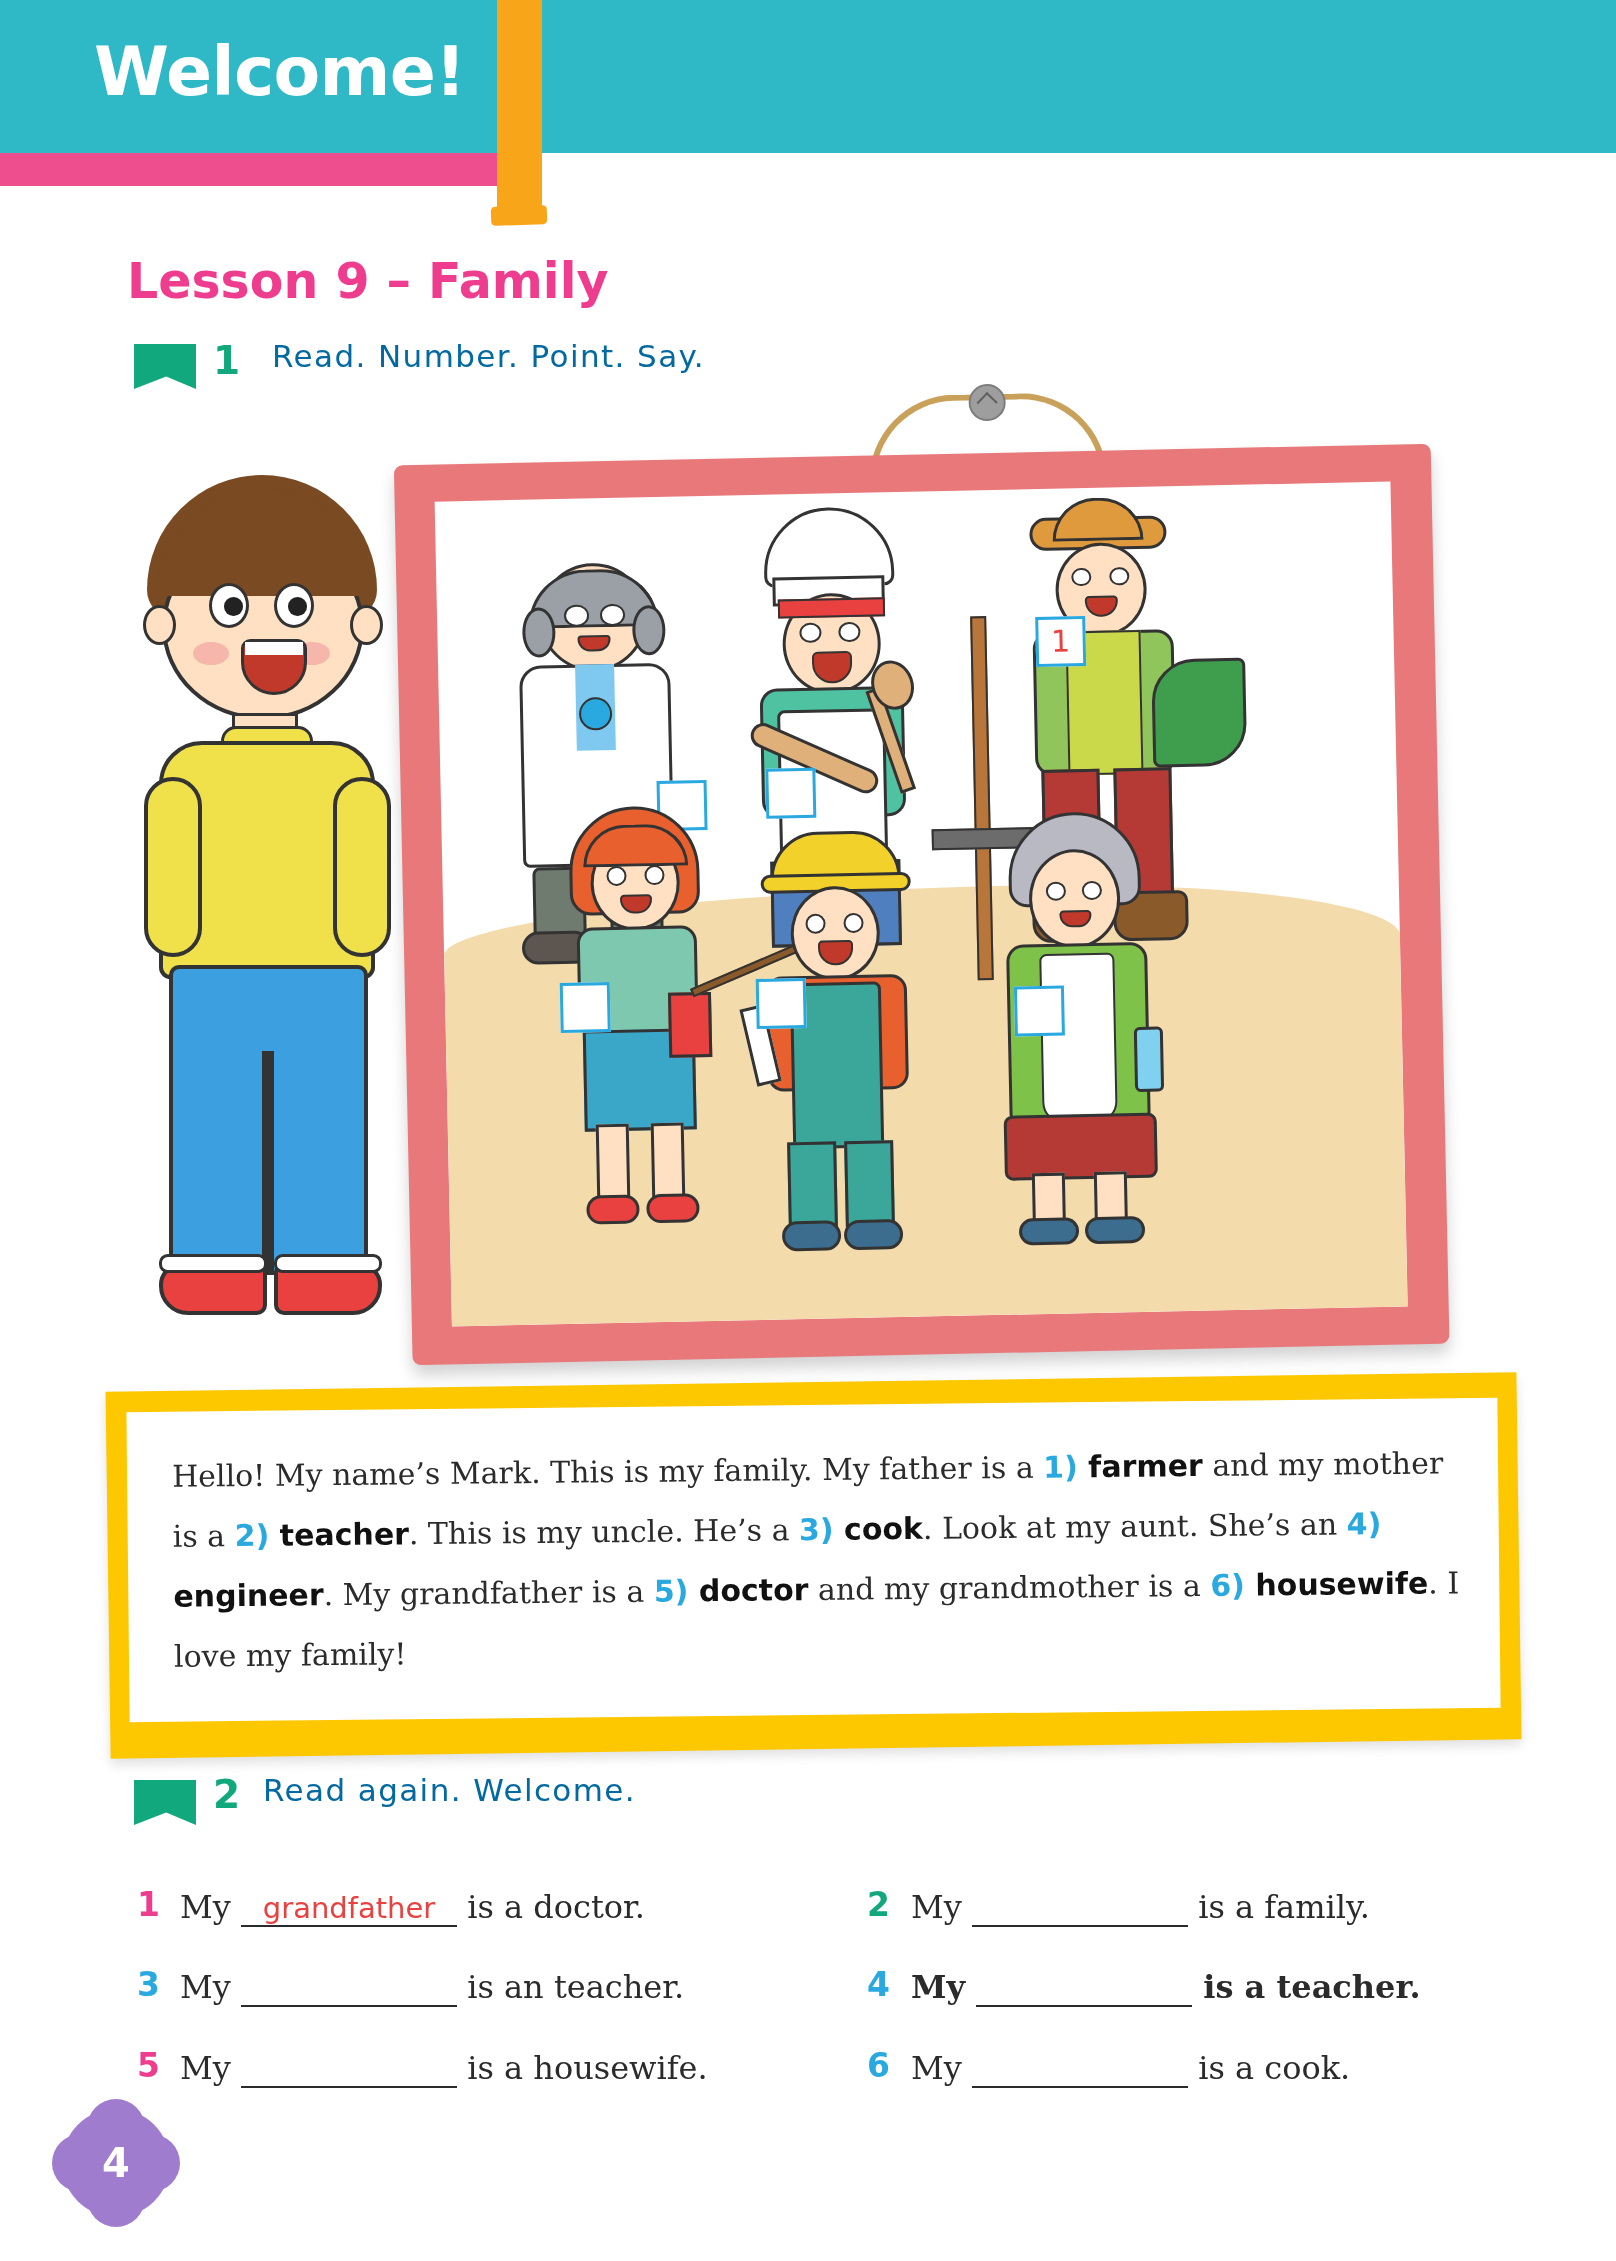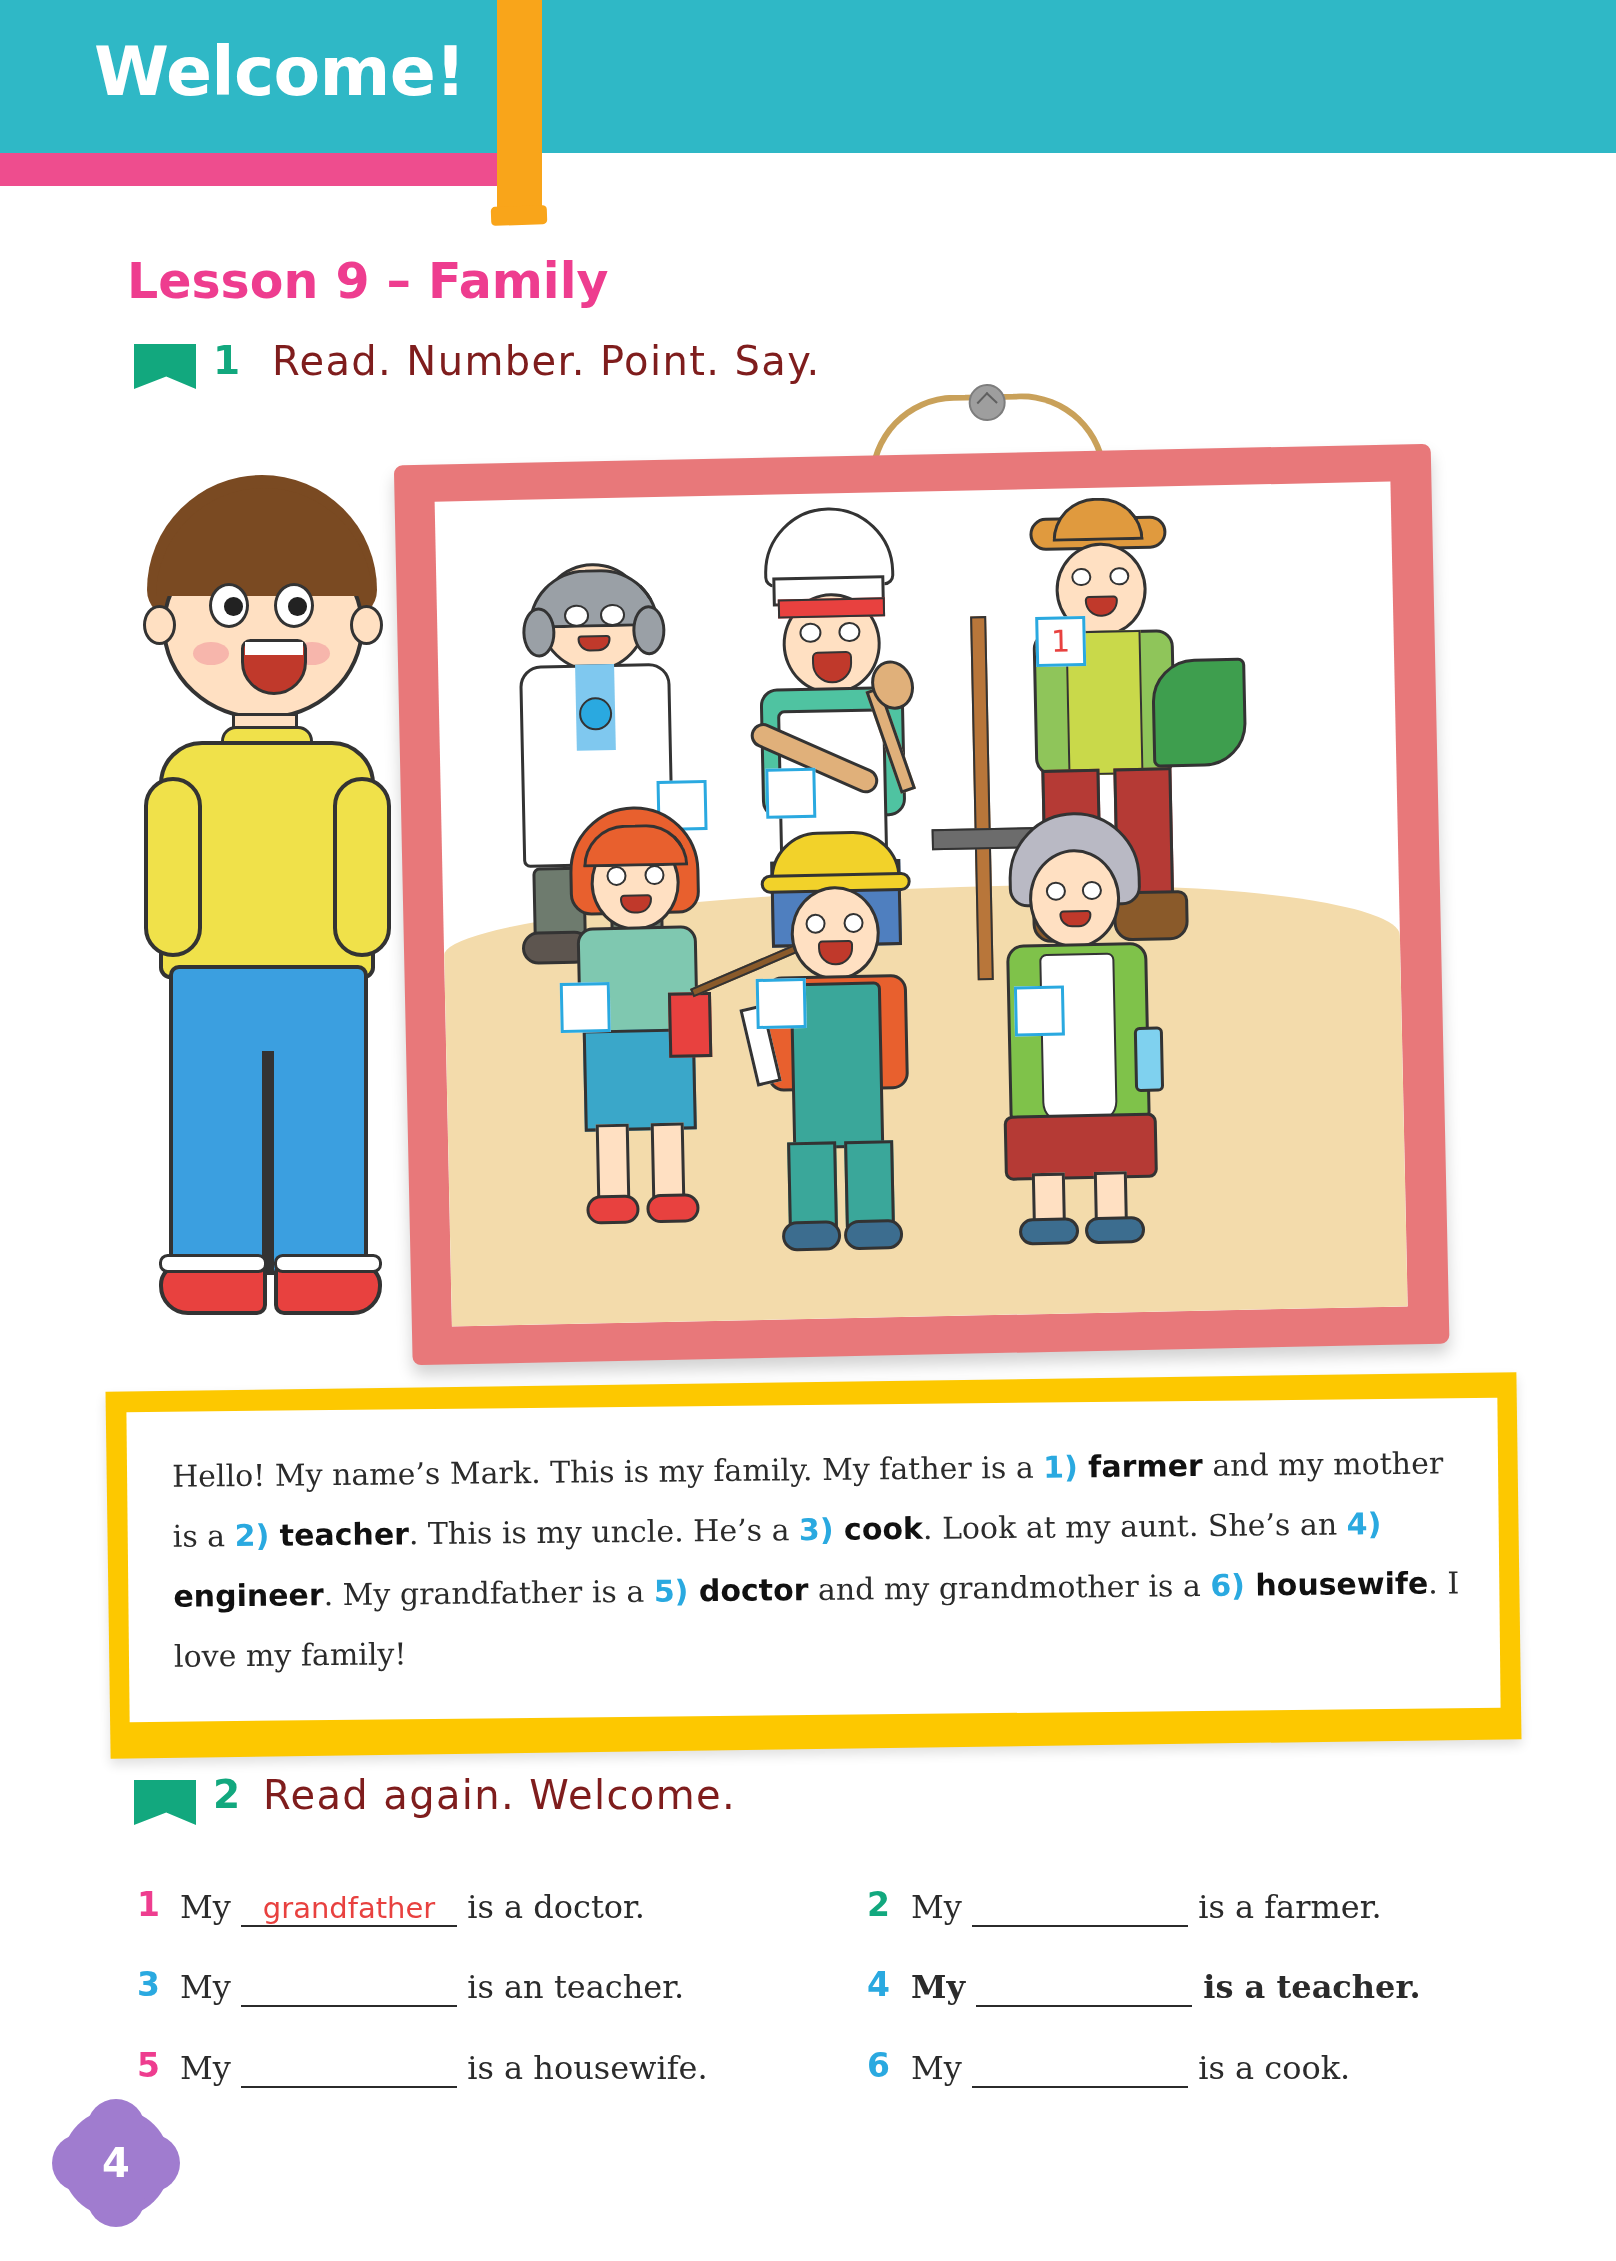--- a/index.html
+++ b/index.html
@@ -73,22 +73,22 @@
   }
   .act-num {
     position: absolute;
     font-size: 39px;
     font-weight: bold;
     color: #12a87e;
     font-family: "DejaVu Sans", sans-serif;
   }
   .act-text {
     position: absolute;
-    font-size: 40px;
-    color: #7f1d1d;
+    font-size: 31px;
+    color: #0369a1;
     font-family: "DejaVu Sans", sans-serif;
     letter-spacing: 1.4px;
   }
 
   
   .frame-wrap {
     position: absolute;
     left: 403px; top: 425px;
     width: 1087px; height: 943px;
     transform: rotate(-1.2deg);
@@ -431,21 +431,21 @@
 <div class="para" id="reading-paragraph"><span>Hello! My name’s Mark. This is my family. My father is a </span><span class="jnum">1)</span><span style="font-weight: bold; font-family: &quot;DejaVu Sans&quot;, sans-serif; color: rgb(17, 17, 17);"> farmer</span><span> and my mother is a </span><span class="jnum">2)</span><span style="font-weight: bold; font-family: &quot;DejaVu Sans&quot;, sans-serif; color: rgb(17, 17, 17);"> teacher</span><span>. This is my uncle. He’s a </span><span class="jnum">3)</span><span style="font-weight: bold; font-family: &quot;DejaVu Sans&quot;, sans-serif; color: rgb(17, 17, 17);"> cook</span><span>. Look at my aunt. She’s an </span><span class="jnum">4)</span><span style="font-weight: bold; font-family: &quot;DejaVu Sans&quot;, sans-serif; color: rgb(17, 17, 17);"> engineer</span><span>. My grandfather is a </span><span class="jnum">5)</span><span style="font-weight: bold; font-family: &quot;DejaVu Sans&quot;, sans-serif; color: rgb(17, 17, 17);"> doctor</span><span> and my grandmother is a </span><span class="jnum">6)</span><span style="font-weight: bold; font-family: &quot;DejaVu Sans&quot;, sans-serif; color: rgb(17, 17, 17);"> housewife</span><span>. I love my family!</span></div>
 
 <div class="act-flag" style="left:134px; top:1780px;"></div>
 <div class="act-num" style="left:213px; top:1772px;">2</div>
 <div class="act-text" style="left:263px; top:1772px;">Read again. Welcome.</div>
 
 <div id="ex2-container">
     <div class="ex-num" style="left: 137px; top: 1885px; color: rgb(238, 61, 143);">1</div>
     <div class="ex-row" style="left: 180px; top: 1888px;"><span>My </span><span class="blank">grandfather</span><span> is a doctor.</span></div>
     <div class="ex-num" style="left: 867px; top: 1885px; color: rgb(18, 168, 126);">2</div>
-    <div class="ex-row" style="left: 911px; top: 1888px;"><span>My </span><span class="blank">&nbsp;</span><span> is a farmer.</span></div>
+    <div class="ex-row" style="left: 911px; top: 1888px;"><span>My </span><span class="blank">&nbsp;</span><span> is a family.</span></div>
     <div class="ex-num" style="left: 137px; top: 1965px; color: rgb(42, 169, 224);">3</div>
     <div class="ex-row" style="left: 180px; top: 1968px;"><span>My </span><span class="blank">&nbsp;</span><span> is an teacher.</span></div>
     <div class="ex-num" style="left: 867px; top: 1965px; color: rgb(42, 169, 224);">4</div>
     <div class="ex-row" style="left: 911px; top: 1968px; font-weight: bold;"><span>My </span><span class="blank">&nbsp;</span><span> is a teacher.</span></div>
     <div class="ex-num" style="left: 137px; top: 2046px; color: rgb(238, 61, 143);">5</div>
     <div class="ex-row" style="left: 180px; top: 2049px;"><span>My </span><span class="blank">&nbsp;</span><span> is a housewife.</span></div>
     <div class="ex-num" style="left: 867px; top: 2046px; color: rgb(42, 169, 224);">6</div>
     <div class="ex-row" style="left: 911px; top: 2049px;"><span>My </span><span class="blank">&nbsp;</span><span> is a cook.</span></div>
   </div>
 

